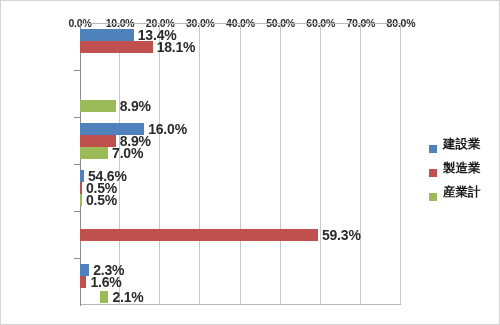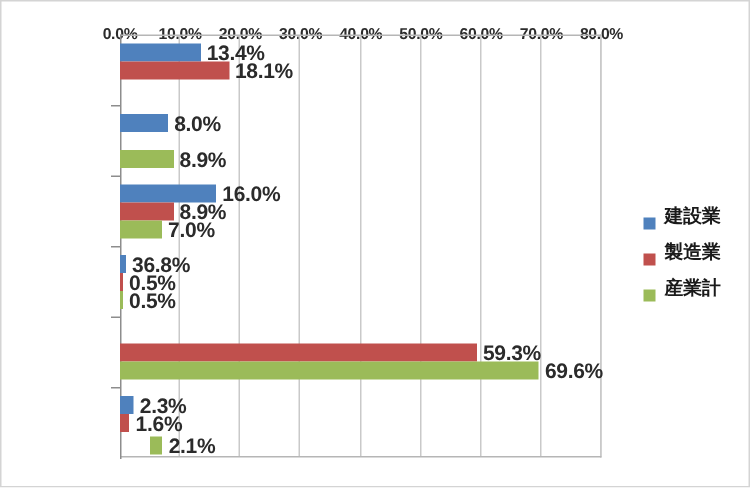--- a/index.html
+++ b/index.html
@@ -166,24 +166,20 @@
         <div class="bar-row" style="top: 5.5px; left: 79px; width: 321px;">
           <div class="bar s0" style="width: 53.7675px; background: rgb(79, 129, 189);"></div>
           <div class="bar-label" style="left: 57.7675px;">13.4%</div>
         </div>
         <div class="bar-row" style="top: 17.5px; left: 79px; width: 321px;">
           <div class="bar s1" style="width: 72.6262px; background: rgb(192, 80, 77);"></div>
           <div class="bar-label" style="left: 76.6262px;">18.1%</div>
         </div>
       </div>
       <div class="cat-group" style="top: 69px; height: 47px;">
-        <div class="bar-row" style="top: 5.5px; left: 79px; width: 321px;">
-          <div class="bar s0" style="width: 32.1px; background: rgb(79, 129, 189);"></div>
-          <div class="bar-label" style="left: 36.1px;">8.0%</div>
-        </div>
         <div class="bar-row" style="top: 29.5px; left: 79px; width: 321px;">
           <div class="bar s2" style="width: 35.7112px; background: rgb(155, 187, 89);"></div>
           <div class="bar-label" style="left: 39.7112px;">8.9%</div>
         </div>
       </div>
       <div class="cat-group" style="top: 116px; height: 47px;">
         <div class="bar-row" style="top: 5.5px; left: 79px; width: 321px; padding-left: 36px;">
           <div class="bar s0" style="width: 64.2px; background: rgb(79, 129, 189);"></div>
           <div class="bar-label" style="left: 68.2px;">16.0%</div>
         </div>
@@ -192,39 +188,35 @@
           <div class="bar-label" style="left: 39.7112px;">8.9%</div>
         </div>
         <div class="bar-row" style="top: 29.5px; left: 79px; width: 321px;">
           <div class="bar s2" style="width: 28.0875px; background: rgb(155, 187, 89);"></div>
           <div class="bar-label" style="left: 32.0875px;">7.0%</div>
         </div>
       </div>
       <div class="cat-group" style="top: 163px; height: 47px;">
         <div class="bar-row" style="top: 5.5px; left: 79px; width: 321px;">
           <div class="bar s0" style="width: 4.0125px; background: rgb(79, 129, 189);"></div>
-          <div class="bar-label" style="left: 8.0125px;">36.8%</div>
+          <div class="bar-label" style="left: 8.0125px;">54.6%</div>
         </div>
         <div class="bar-row" style="top: 17.5px; left: 79px; width: 321px;">
           <div class="bar s1" style="width: 2.00625px; background: rgb(192, 80, 77);"></div>
           <div class="bar-label" style="left: 6.00625px;">0.5%</div>
         </div>
         <div class="bar-row" style="top: 29.5px; left: 79px; width: 321px;">
           <div class="bar s2" style="width: 2.00625px; background: rgb(155, 187, 89);"></div>
           <div class="bar-label" style="left: 6.00625px;">0.5%</div>
         </div>
       </div>
       <div class="cat-group" style="top: 210px; height: 47px;">
         <div class="bar-row" style="top: 17.5px; left: 79px; width: 321px;">
           <div class="bar s1" style="width: 237.941px; background: rgb(192, 80, 77);"></div>
           <div class="bar-label" style="left: 241.941px;">59.3%</div>
-        </div>
-        <div class="bar-row" style="top: 29.5px; left: 79px; width: 321px;">
-          <div class="bar s2" style="width: 279.27px; background: rgb(155, 187, 89);"></div>
-          <div class="bar-label" style="left: 283.27px;">69.6%</div>
         </div>
       </div>
       <div class="cat-group" style="top: 257px; height: 47px;">
         <div class="bar-row" style="top: 5.5px; left: 79px; width: 321px;">
           <div class="bar s0" style="width: 9.22875px; background: rgb(79, 129, 189);"></div>
           <div class="bar-label" style="left: 13.2287px;">2.3%</div>
         </div>
         <div class="bar-row" style="top: 17.5px; left: 79px; width: 321px;">
           <div class="bar s1" style="width: 6.42px; background: rgb(192, 80, 77);"></div>
           <div class="bar-label" style="left: 10.42px;">1.6%</div>

